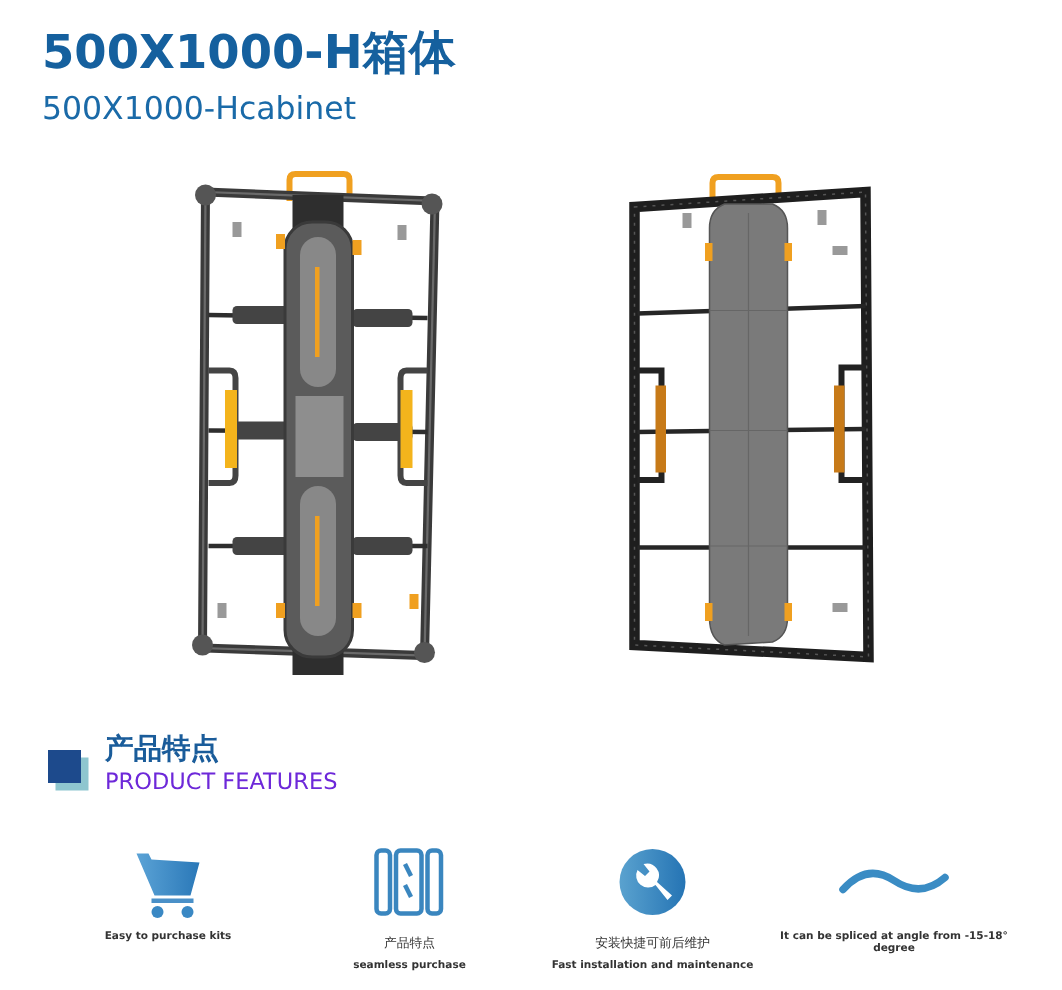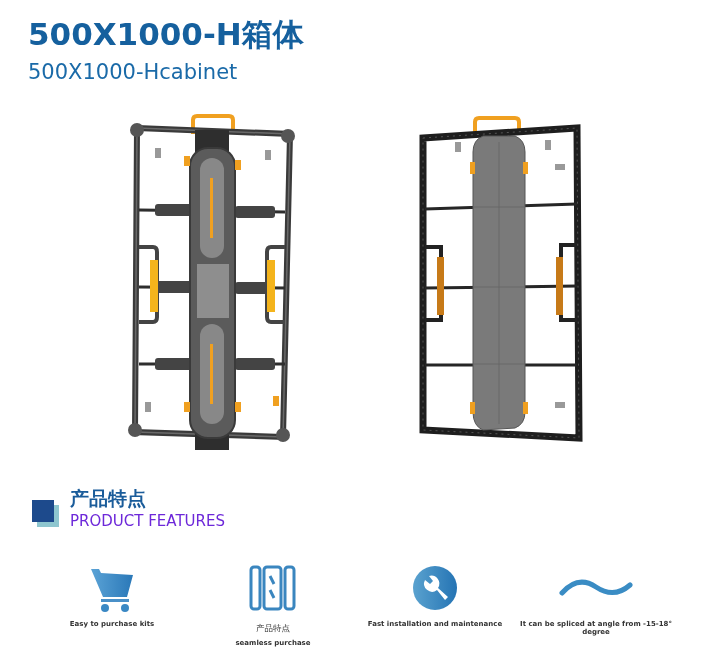--- a/index.html
+++ b/index.html
@@ -152,20 +152,21 @@
       <defs>
           <linearGradient id="g3" x1="0" x2="1">
             <stop offset="0" stop-color="#5aa2cf"></stop>
             <stop offset="1" stop-color="#2574b4"></stop>
           </linearGradient>
         </defs>
       <circle cx="24" cy="24" r="22" fill="url(#g3)"></circle>
       <path d="M14 16 A8 8 0 0 0 26 26 L34 36 L37 33 L27 24 A8 8 0 0 0 18 12 L22 17 L19 20 Z" fill="#fff"></path>
     </svg>
   </div>
+  <div class="cn">安装快捷可前后维护</div>
   <div class="en">Fast installation and maintenance</div>
 </div>
 
 <div class="feat" style="left:511px">
   <div class="ico">
     <svg width="80" height="30" viewBox="0 0 80 30">
       <path d="M6 20 Q22 2 40 14 Q58 26 74 12" fill="none" stroke="#3a8cc4" stroke-width="5" stroke-linecap="round"></path>
     </svg>
   </div>
   <div class="en">It can be spliced at angle from -15-18° degree</div>

